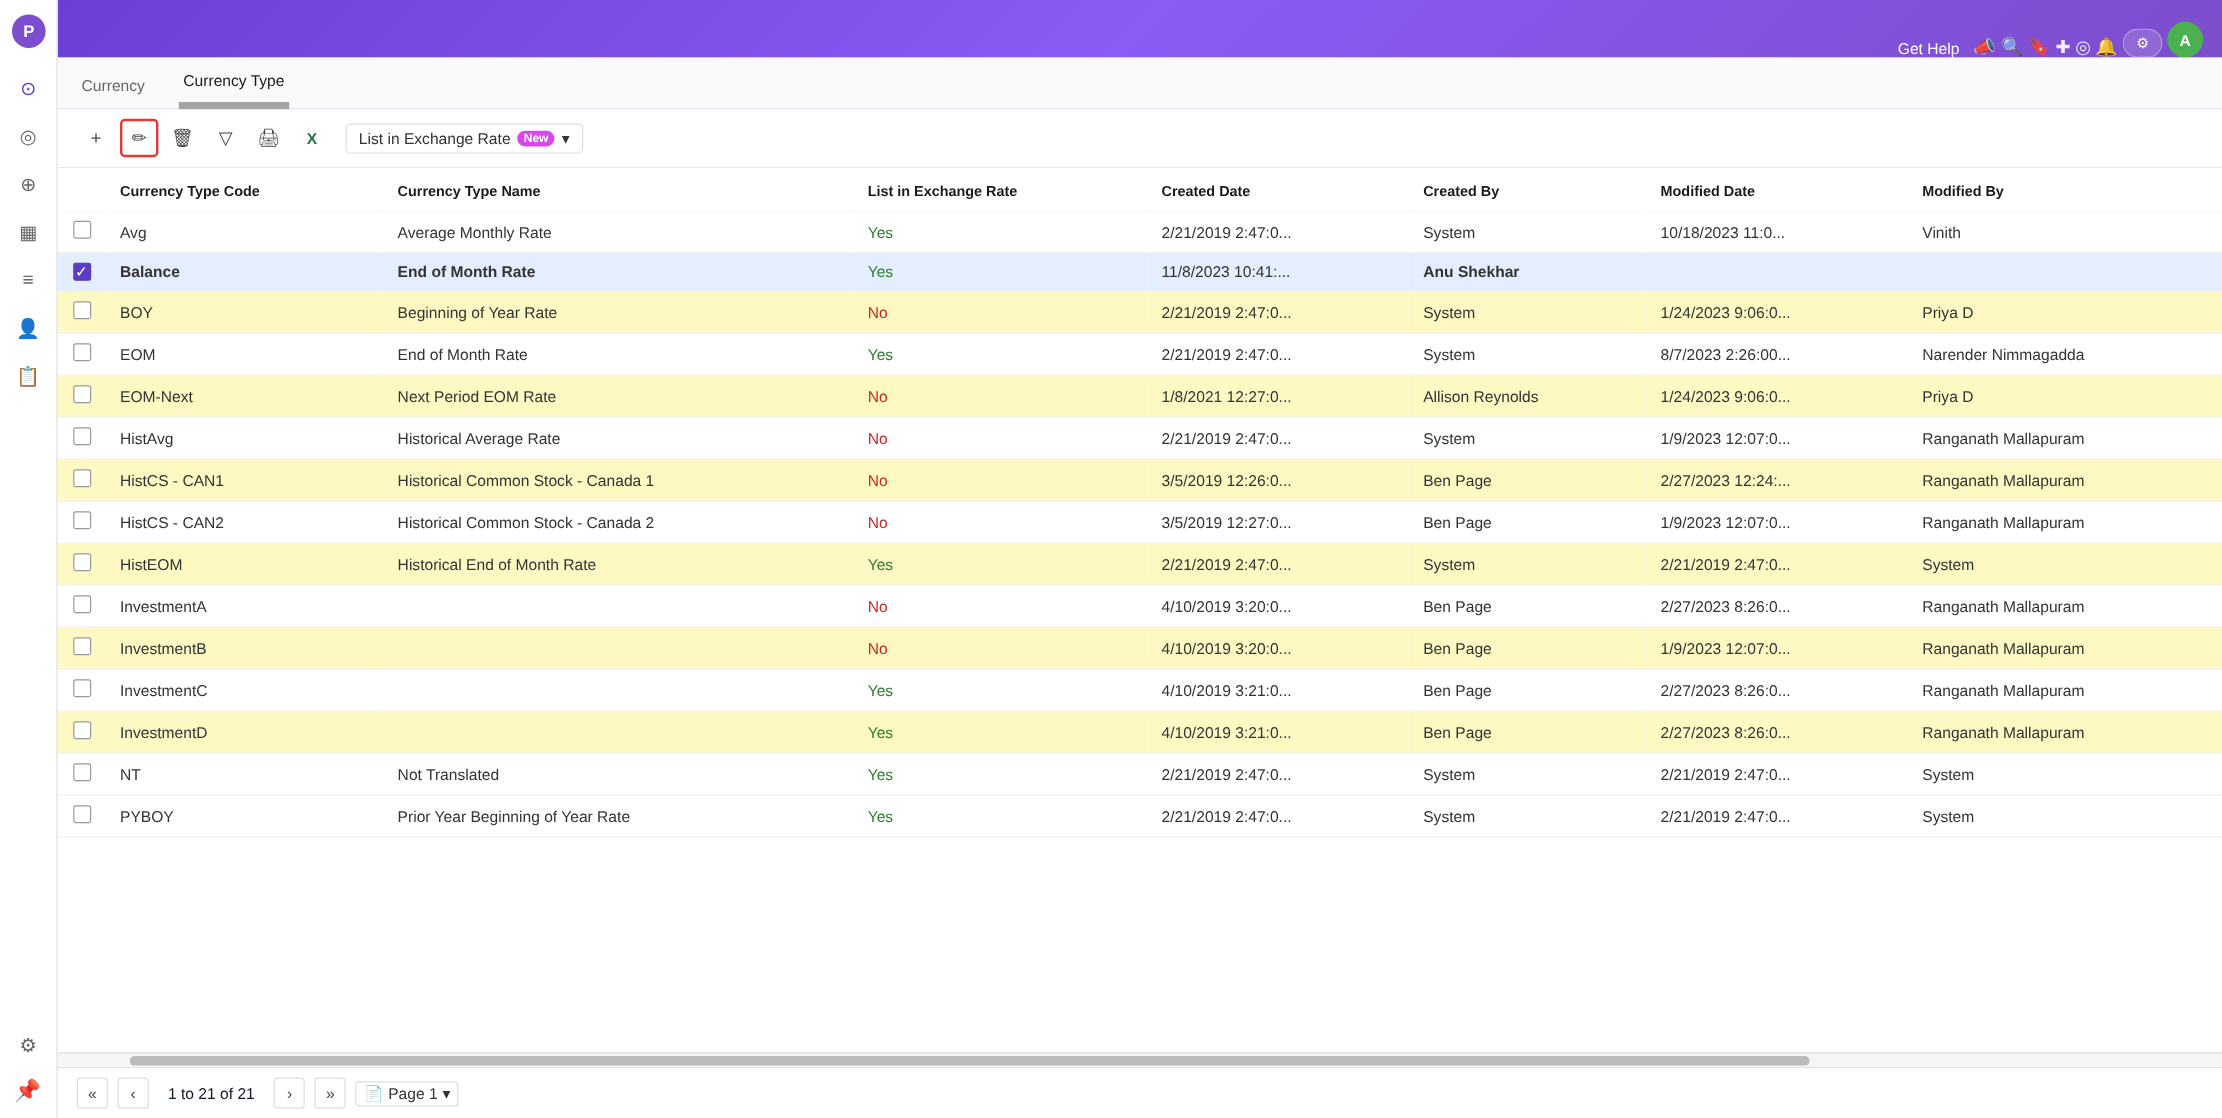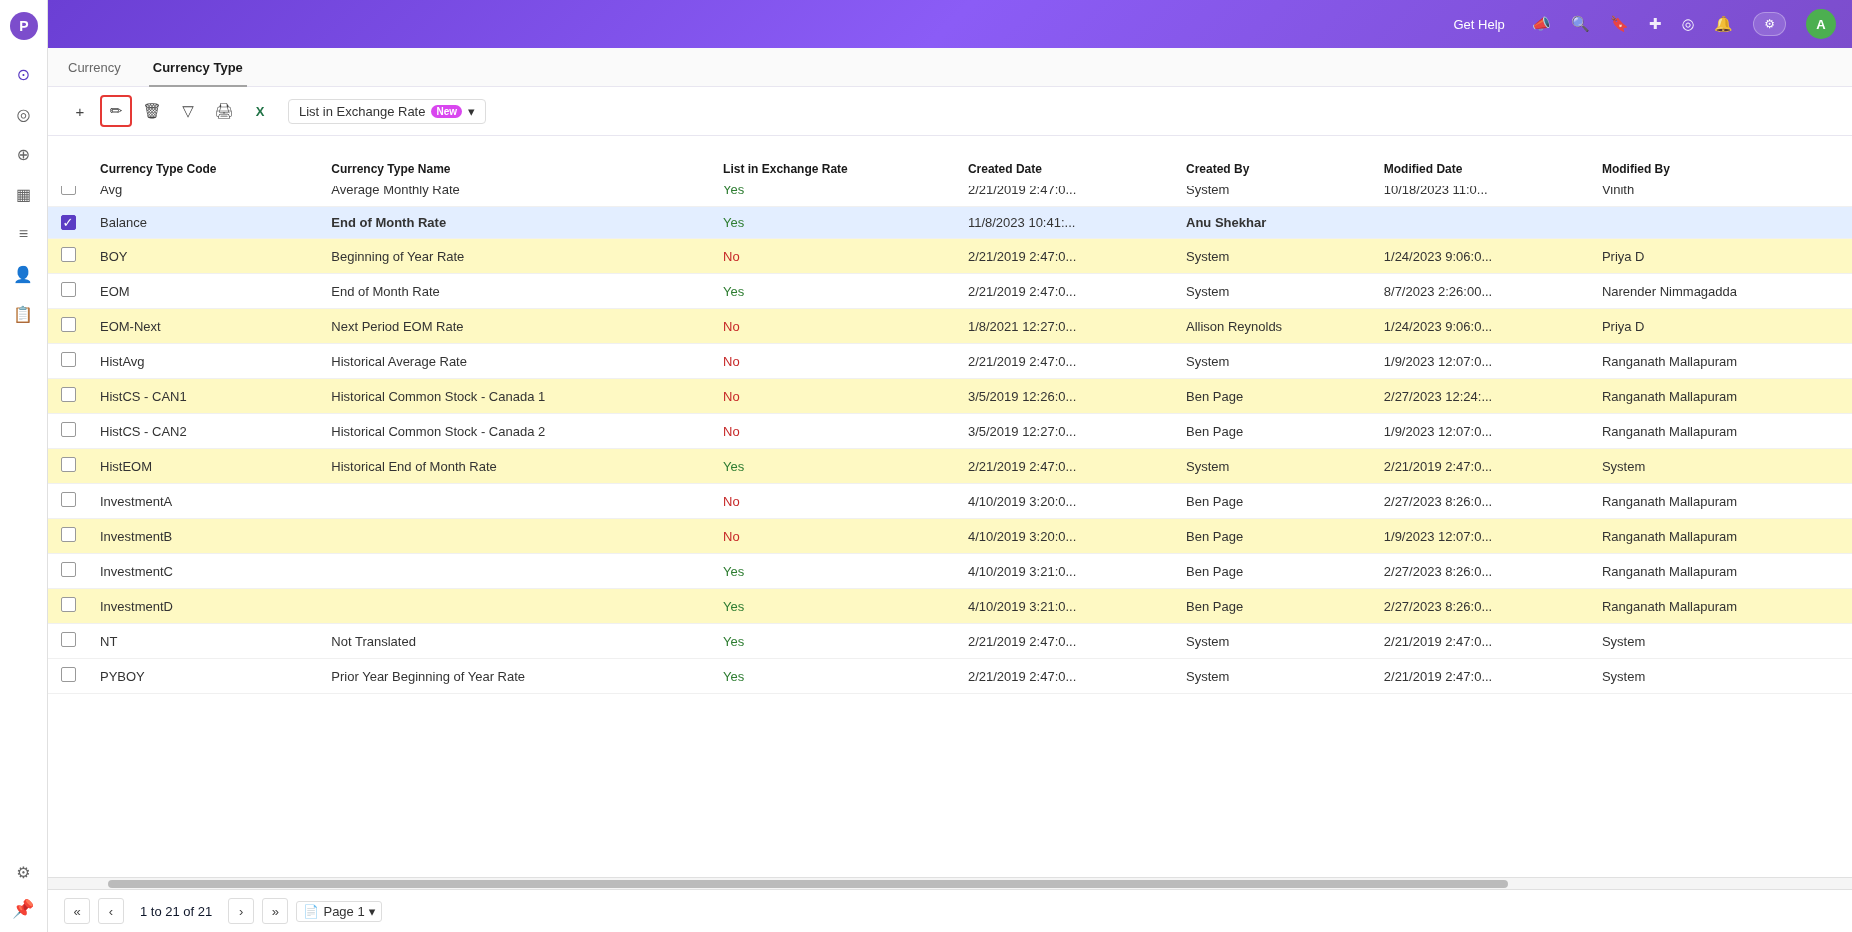--- a/index.html
+++ b/index.html
@@ -50,24 +50,24 @@
     .main-area {
       flex: 1;
       display: flex;
       flex-direction: column;
       overflow: hidden;
     }
     .topnav {
       height: 48px;
       background: linear-gradient(135deg, #6b3fd4 0%, #8b5cf6 50%, #7c4dcc 100%);
       display: flex;
-      align-items: center;
+      align-items: flex-end;
       justify-content: flex-end;
       padding: 0 16px;
-      gap: 20px;
+      gap: 4px;
     }
     .topnav-item {
       color: #fff;
       font-size: 15px;
       cursor: pointer;
       display: flex;
       align-items: center;
       gap: 4px;
       opacity: 0.9;
     }
@@ -123,22 +123,22 @@
     .breadcrumb-tab {
       padding: 12px 4px 10px;
       font-size: 13px;
       color: #666;
       cursor: pointer;
       border-bottom: 2px solid transparent;
       margin-bottom: -1px;
     }
     .breadcrumb-tab.active {
       color: #1a1a1a;
-      font-weight: 700;
-      border-bottom: 2px solid #a3a3a3;
+      font-weight: 400;
+      border-bottom: 6px solid #a3a3a3;
     }
 
     
     .toolbar {
       display: flex;
       align-items: center;
       padding: 8px 16px;
       gap: 4px;
       border-bottom: 1px solid #e8e6f0;
     }
@@ -194,21 +194,21 @@
     }
     thead th {
       background: #fff;
       font-weight: 600;
       font-size: 12px;
       color: #1a1a1a;
       padding: 10px 12px;
       text-align: left;
       border-bottom: 2px solid #e0e0e0;
       position: sticky;
-      top: 16px;
+      top: 2px;
       z-index: 2;
       white-space: nowrap;
     }
     thead th:first-child { width: 40px; }
     tbody tr { border-bottom: 1px solid #f0f0f0; }
     tbody tr.selected { background: #e3eeff; }
     tbody tr.alt { background: #fef9c3; }
     tbody td {
       padding: 8px 12px;
       font-size: 13px;
@@ -388,21 +388,21 @@
               <td>Avg</td>
               <td>Average Monthly Rate</td>
               <td class="status-yes">Yes</td>
               <td>2/21/2019 2:47:0...</td>
               <td>System</td>
               <td>10/18/2023 11:0...</td>
               <td>Vinith</td>
             </tr>
             <tr class="selected">
               <td class="checkbox-cell"><div class="cb checked">✓</div></td>
-              <td style="font-weight: 400;">Balance</td>
+              <td style="font-weight: 700;">Balance</td>
               <td style="font-weight: 600;">End of Month Rate</td>
               <td class="status-yes">Yes</td>
               <td>11/8/2023 10:41:...</td>
               <td style="font-weight: 600;">Anu Shekhar</td>
               <td></td>
               <td></td>
             </tr>
             <tr class="alt">
               <td class="checkbox-cell"><div class="cb"></div></td>
               <td>BOY</td>

